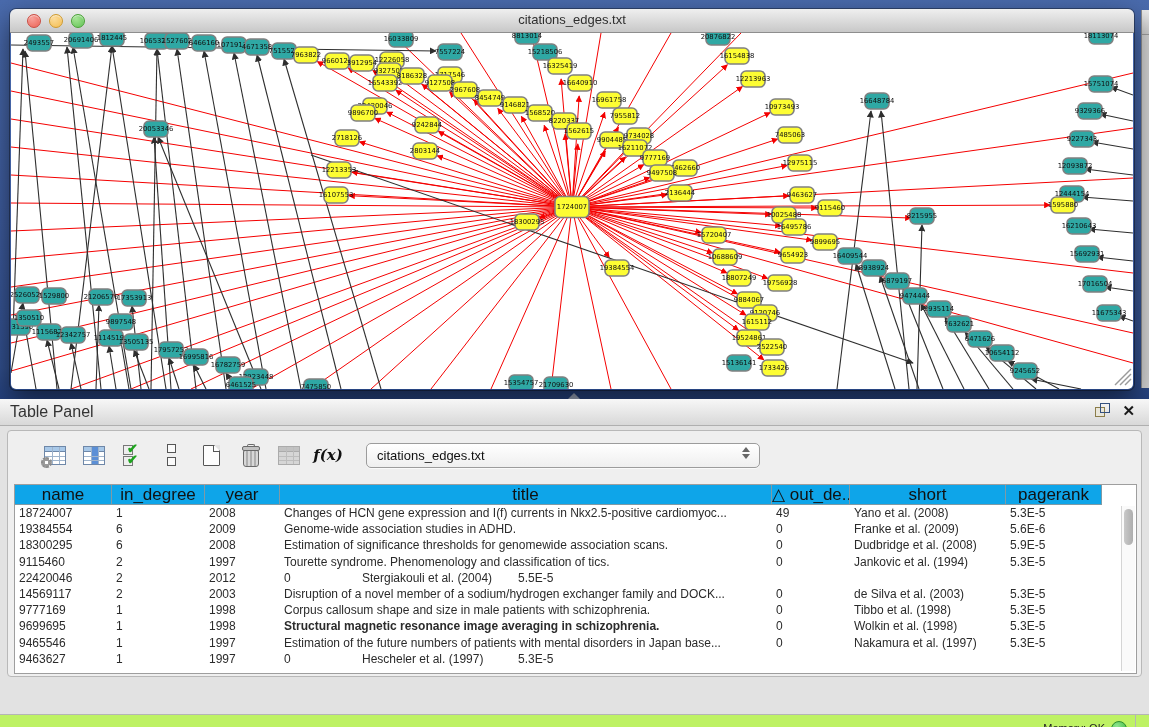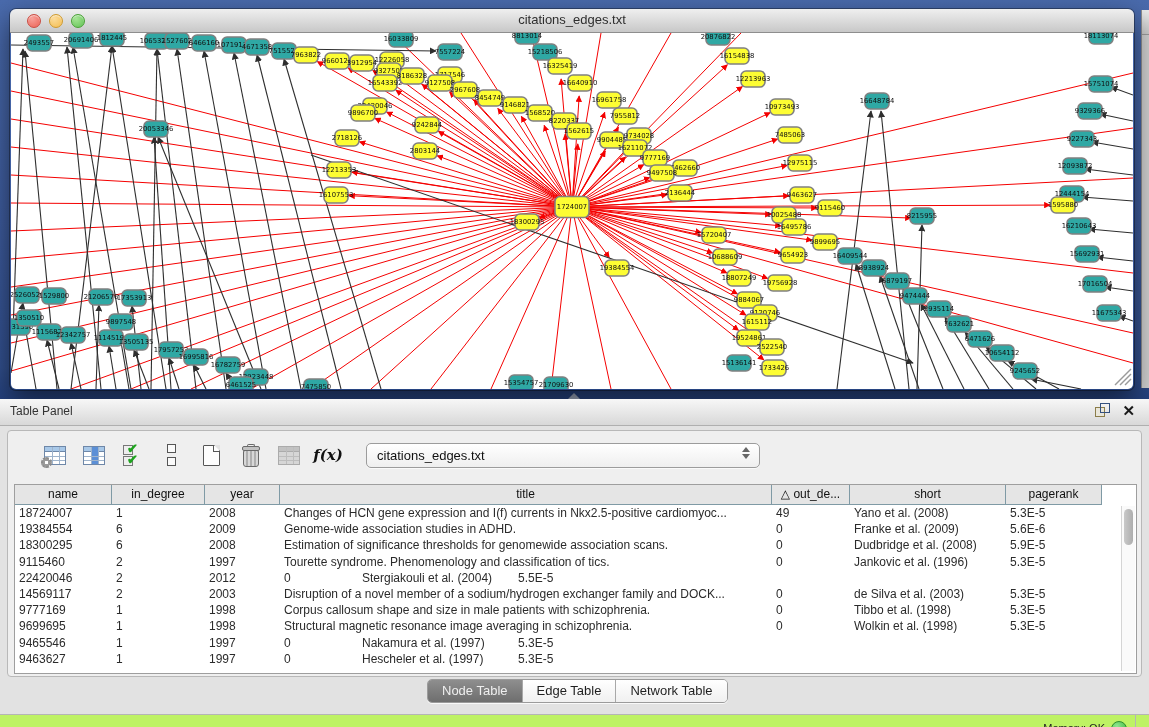--- a/index.html
+++ b/index.html
@@ -28,21 +28,21 @@
   .light.green{background:radial-gradient(circle at 35% 30%,#A6E495,#61C354);border:1px solid #49A136;}
   .window-title{text-align:center;line-height:22px;font-size:13px;color:#2E2E2E;}
   .net-view{position:relative;width:1122px;height:356px;margin:0 1px;background:#FFFFFF;
     border-radius:0 0 5px 5px;overflow:hidden;}
   .net-view svg{display:block;}
 
   
   .table-panel{position:absolute;left:0;top:399px;width:1149px;height:328px;background:#E2E2E2;}
   .panel-header{height:26px;background:linear-gradient(#F7F7F7,#D8D8D8);
     border-bottom:1px solid #AFAFAF;position:relative;}
-  .panel-title{position:absolute;left:10px;top:0;line-height:25px;font-size:12px;color:#333;}
+  .panel-title{position:absolute;left:10px;top:0;line-height:25px;font-size:16px;color:#333;}
   .panel-header-actions{position:absolute;right:14px;top:4px;display:flex;gap:12px;align-items:center;}
   .float-icon{width:15px;height:15px;position:relative;display:inline-block;}
   .float-icon .sq1{position:absolute;left:0;top:4px;width:8px;height:8px;border:1.5px solid #8B7D4A;background:#E9E6DA;}
   .float-icon .sq2{position:absolute;left:5px;top:0;width:8px;height:8px;border:1.5px solid #33507E;background:transparent;}
   .close-icon{font-size:15px;font-weight:bold;color:#1A1A1A;line-height:15px;cursor:default;}
 
   .panel-body{position:absolute;left:7px;top:31px;width:1133px;height:245px;
     background:#EFEFEF;border:1px solid #B8B8B8;border-radius:4px;}
   .toolbar{position:absolute;left:0;top:0;height:48px;width:100%;display:flex;align-items:center;padding-left:34px;box-sizing:border-box;gap:13px;}
   .tbtn{width:26px;height:26px;display:flex;align-items:center;justify-content:center;}
@@ -53,22 +53,22 @@
   .combo-text{font-size:13px;color:#111;padding-left:10px;}
   .combo-steppers{position:absolute;right:9px;top:3px;display:flex;flex-direction:column;gap:2px;}
   .combo-steppers i{width:0;height:0;border-left:4px solid transparent;border-right:4px solid transparent;}
   .combo-steppers .up{border-bottom:5px solid #666;}
   .combo-steppers .dn{border-top:5px solid #666;}
 
   
   .table-wrap{position:absolute;left:6px;top:53px;width:1121px;height:188px;background:#FFF;
     border:1px solid #9E9E9E;}
   .thead{display:flex;height:20px;}
-  .th{background:#e5e5e5;border-right:1px solid #7F9AA5;border-bottom:1px solid #7F9AA5;
-    font-size:12px;color:#111;text-align:center;line-height:19px;box-sizing:border-box;
+  .th{background:#0ea5e9;border-right:1px solid #7F9AA5;border-bottom:1px solid #7F9AA5;
+    font-size:17px;color:#111;text-align:center;line-height:19px;box-sizing:border-box;
     white-space:nowrap;overflow:hidden;}
   .tbody{position:relative;}
   .trow{display:flex;height:16.2px;align-items:center;}
   .td{font-size:12px;color:#2B2B2B;padding-left:4px;box-sizing:border-box;
     white-space:nowrap;overflow:hidden;}
   .vscroll{position:absolute;right:1px;top:21px;width:13px;height:165px;background:#FAFAFA;
     border-left:1px solid #D5D5D5;}
   .vthumb{position:absolute;left:2px;top:3px;width:9px;height:36px;border-radius:5px;
     background:linear-gradient(90deg,#C9C9C9,#ADADAD);}
 
@@ -871,21 +871,21 @@
             <div class="td" style="width: 78px;">0</div>
             <div class="td" style="width: 156px;">Dudbridge et al. (2008)</div>
             <div class="td" style="width: 96px;">5.9E-5</div>
           </div>
           <div class="trow">
             <div class="td" style="width: 97px;">9115460</div>
             <div class="td" style="width: 93px;">2</div>
             <div class="td" style="width: 75px;">1997</div>
             <div class="td" style="width: 492px;">Tourette syndrome. Phenomenology and classification of tics.</div>
             <div class="td" style="width: 78px;">0</div>
-            <div class="td" style="width: 156px;">Jankovic et al. (1996)</div>
+            <div class="td" style="width: 156px;">Jankovic et al. (1994)</div>
             <div class="td" style="width: 96px;">5.3E-5</div>
           </div>
           <div class="trow">
             <div class="td" style="width: 97px;">22420046</div>
             <div class="td" style="width: 93px;">2</div>
             <div class="td" style="width: 75px;">2012</div>
             <div class="td" style="width: 78px;">0</div>
             <div class="td" style="width: 156px;">Stergiakouli et al. (2004)</div>
             <div class="td" style="width: 96px;">5.5E-5</div>
           </div>
@@ -904,52 +904,48 @@
             <div class="td" style="width: 75px;">1998</div>
             <div class="td" style="width: 492px;">Corpus callosum shape and size in male patients with schizophrenia.</div>
             <div class="td" style="width: 78px;">0</div>
             <div class="td" style="width: 156px;">Tibbo et al. (1998)</div>
             <div class="td" style="width: 96px;">5.3E-5</div>
           </div>
           <div class="trow">
             <div class="td" style="width: 97px;">9699695</div>
             <div class="td" style="width: 93px;">1</div>
             <div class="td" style="width: 75px;">1998</div>
-            <div class="td" style="width: 492px;">Structural magnetic resonance image averaging in schizophrenia.</div>
+            <div class="td" style="width: 492px; font-weight: bold;">Structural magnetic resonance image averaging in schizophrenia.</div>
             <div class="td" style="width: 78px;">0</div>
             <div class="td" style="width: 156px;">Wolkin et al. (1998)</div>
             <div class="td" style="width: 96px;">5.3E-5</div>
           </div>
           <div class="trow">
             <div class="td" style="width: 97px;">9465546</div>
             <div class="td" style="width: 93px;">1</div>
             <div class="td" style="width: 75px;">1997</div>
+            <div class="td" style="width: 492px;">Estimation of the future numbers of patients with mental disorders in Japan base...</div>
             <div class="td" style="width: 78px;">0</div>
             <div class="td" style="width: 156px;">Nakamura et al. (1997)</div>
             <div class="td" style="width: 96px;">5.3E-5</div>
           </div>
           <div class="trow">
             <div class="td" style="width: 97px;">9463627</div>
             <div class="td" style="width: 93px;">1</div>
             <div class="td" style="width: 75px;">1997</div>
             <div class="td" style="width: 78px;">0</div>
             <div class="td" style="width: 156px;">Hescheler et al. (1997)</div>
             <div class="td" style="width: 96px;">5.3E-5</div>
           </div>
         </div>
       <div class="vscroll">
         <div class="vthumb"></div>
       </div>
     </div>
   </div>
 
-  <div class="tabs" id="tabs">
-      <div class="tab selected">Node Table</div>
-      <div class="tab">Edge Table</div>
-      <div class="tab">Network Table</div>
-    </div>
 
   <div class="status-bar">
     <span class="memory">Memory: OK</span>
     <span class="mem-dot"></span>
     <span class="status-sep"></span>
   </div>
 </div>
 
 </body></html>

